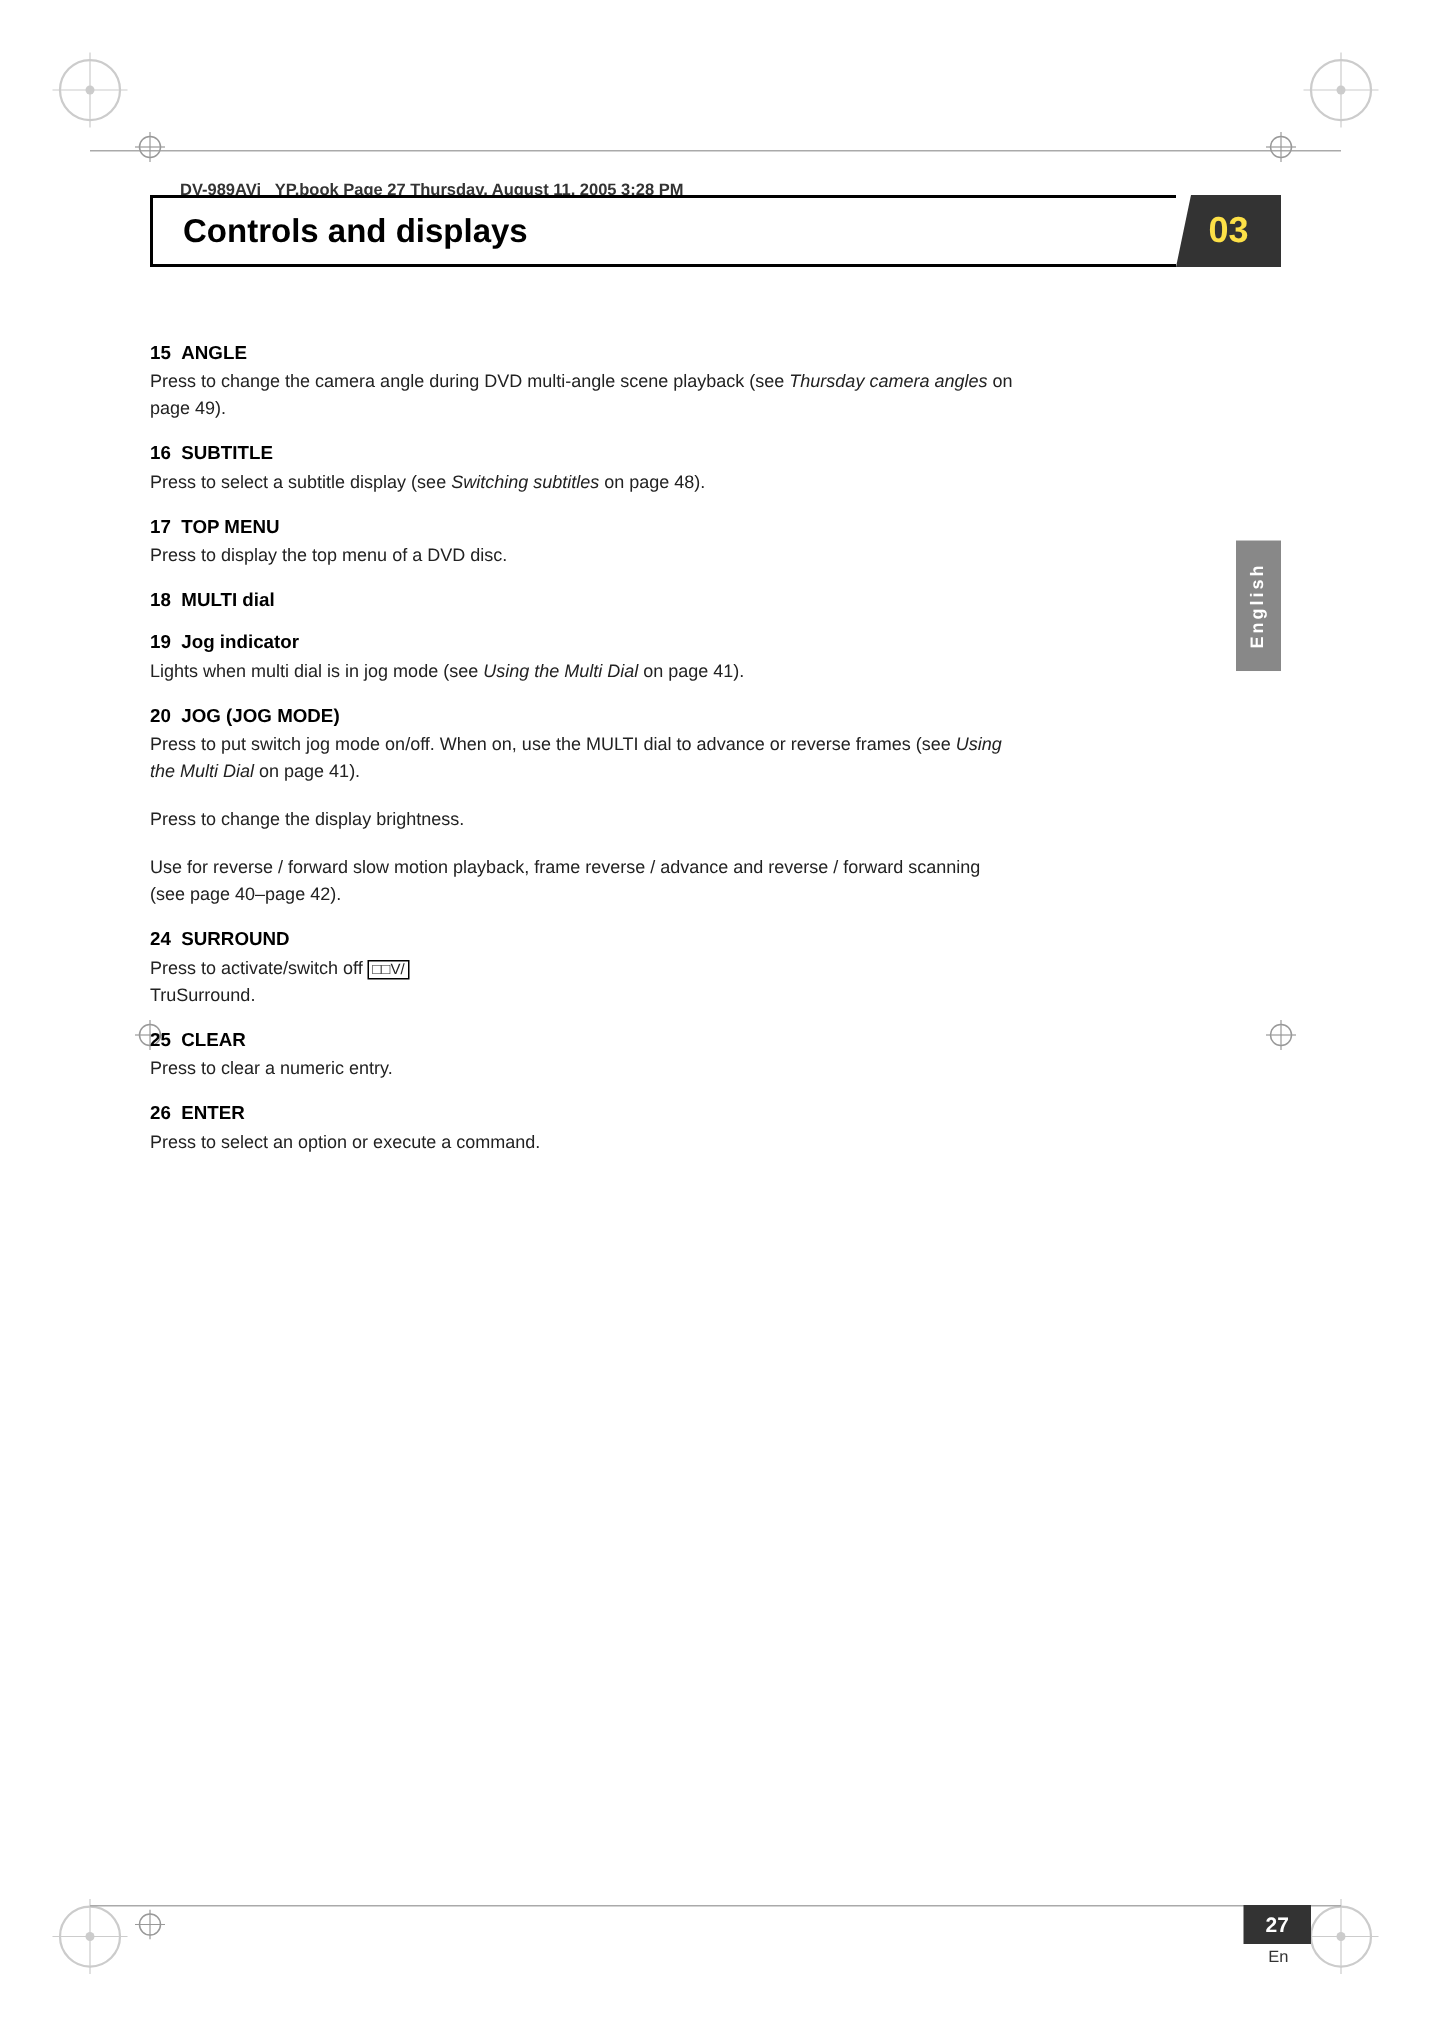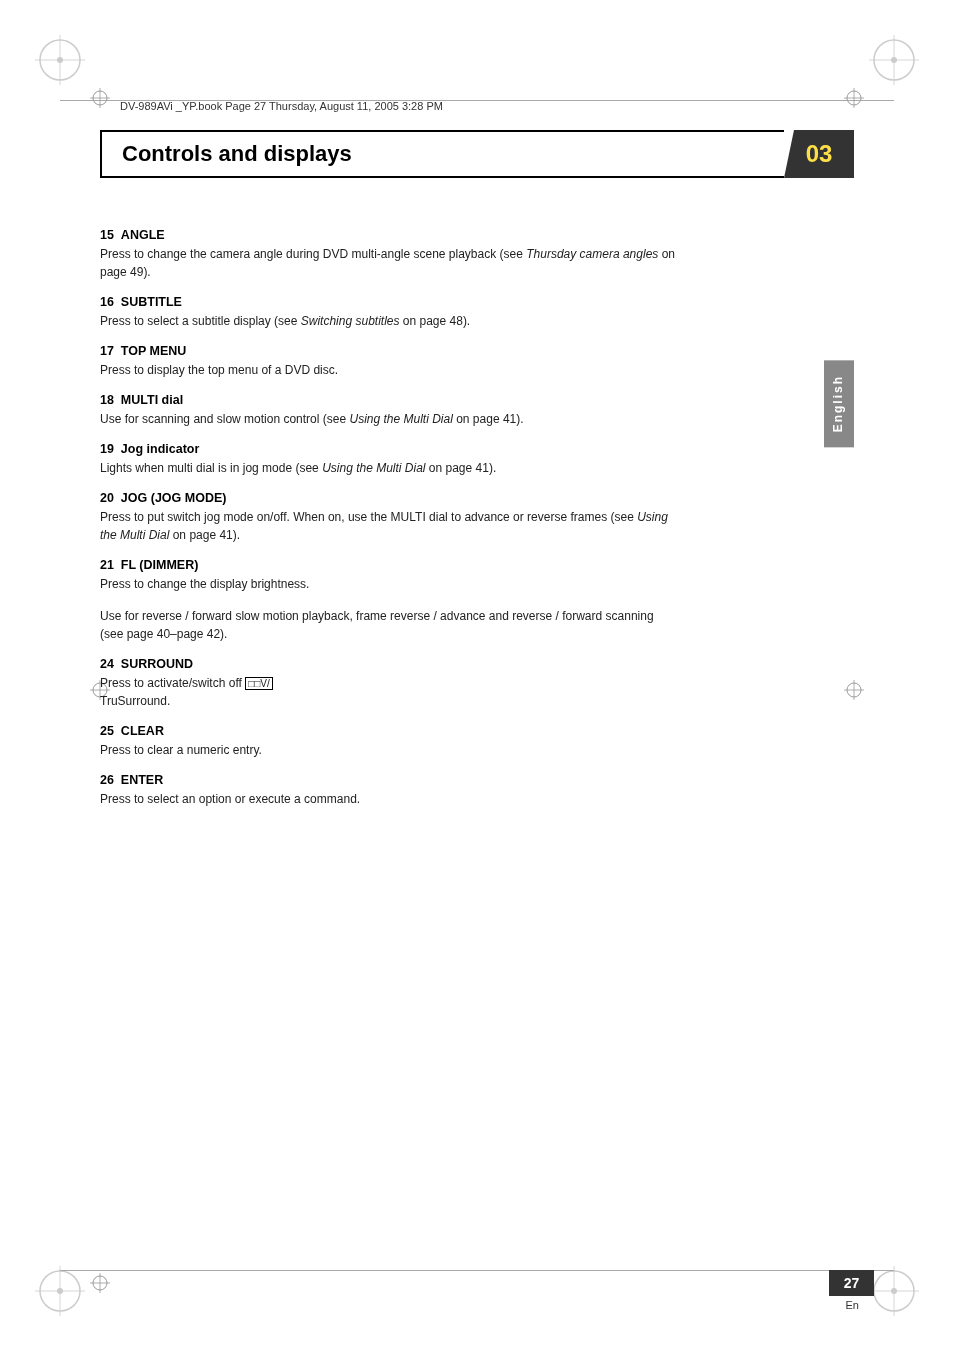--- a/index.html
+++ b/index.html
@@ -196,22 +196,23 @@
       right: 60px;
       height: 1px;
       background: #aaa;
     }
 
     
     .file-info-text {
       font-size: 11px;
       color: #333;
       position: absolute;
-      top: 100px;
+      top: 121px;
       left: 120px;
+      font-weight: bold;
     }
 
     
     .symbol-box {
       display: inline;
       border: 1px solid #000;
       font-size: 10px;
       padding: 0 2px;
     }
   </style>
@@ -324,35 +325,33 @@
       <div class="section-body">Press to select a subtitle display (see <em>Switching subtitles</em> on page 48).</div>
     </div>
 
     <div class="section">
       <div class="section-title">17 &nbsp;TOP MENU</div>
       <div class="section-body">Press to display the top menu of a DVD disc.</div>
     </div>
 
     <div class="section">
       <div class="section-title">18 &nbsp;MULTI dial</div>
-      <div class="section-body">Use for scanning and slow motion control (see <em>Using the Multi Dial</em> on page 41).</div>
     </div>
 
     <div class="section">
       <div class="section-title">19 &nbsp;Jog indicator</div>
       <div class="section-body">Lights when multi dial is in jog mode (see <em>Using the Multi Dial</em> on page 41).</div>
     </div>
 
     <div class="section">
       <div class="section-title">20 &nbsp;JOG (JOG MODE)</div>
       <div class="section-body">Press to put switch jog mode on/off. When on, use the <strong>MULTI</strong> dial to advance or reverse frames (see <em>Using the Multi Dial</em> on page 41).</div>
     </div>
 
     <div class="section">
-      <div class="section-title">21 &nbsp;FL (DIMMER)</div>
       <div class="section-body">Press to change the display brightness.</div>
     </div>
 
     <div class="section">
     </div>
 
     <div class="section">
       <div class="section-body">Use for reverse / forward slow motion playback, frame reverse / advance and reverse / forward scanning (see page 40–page 42).</div>
     </div>
 

